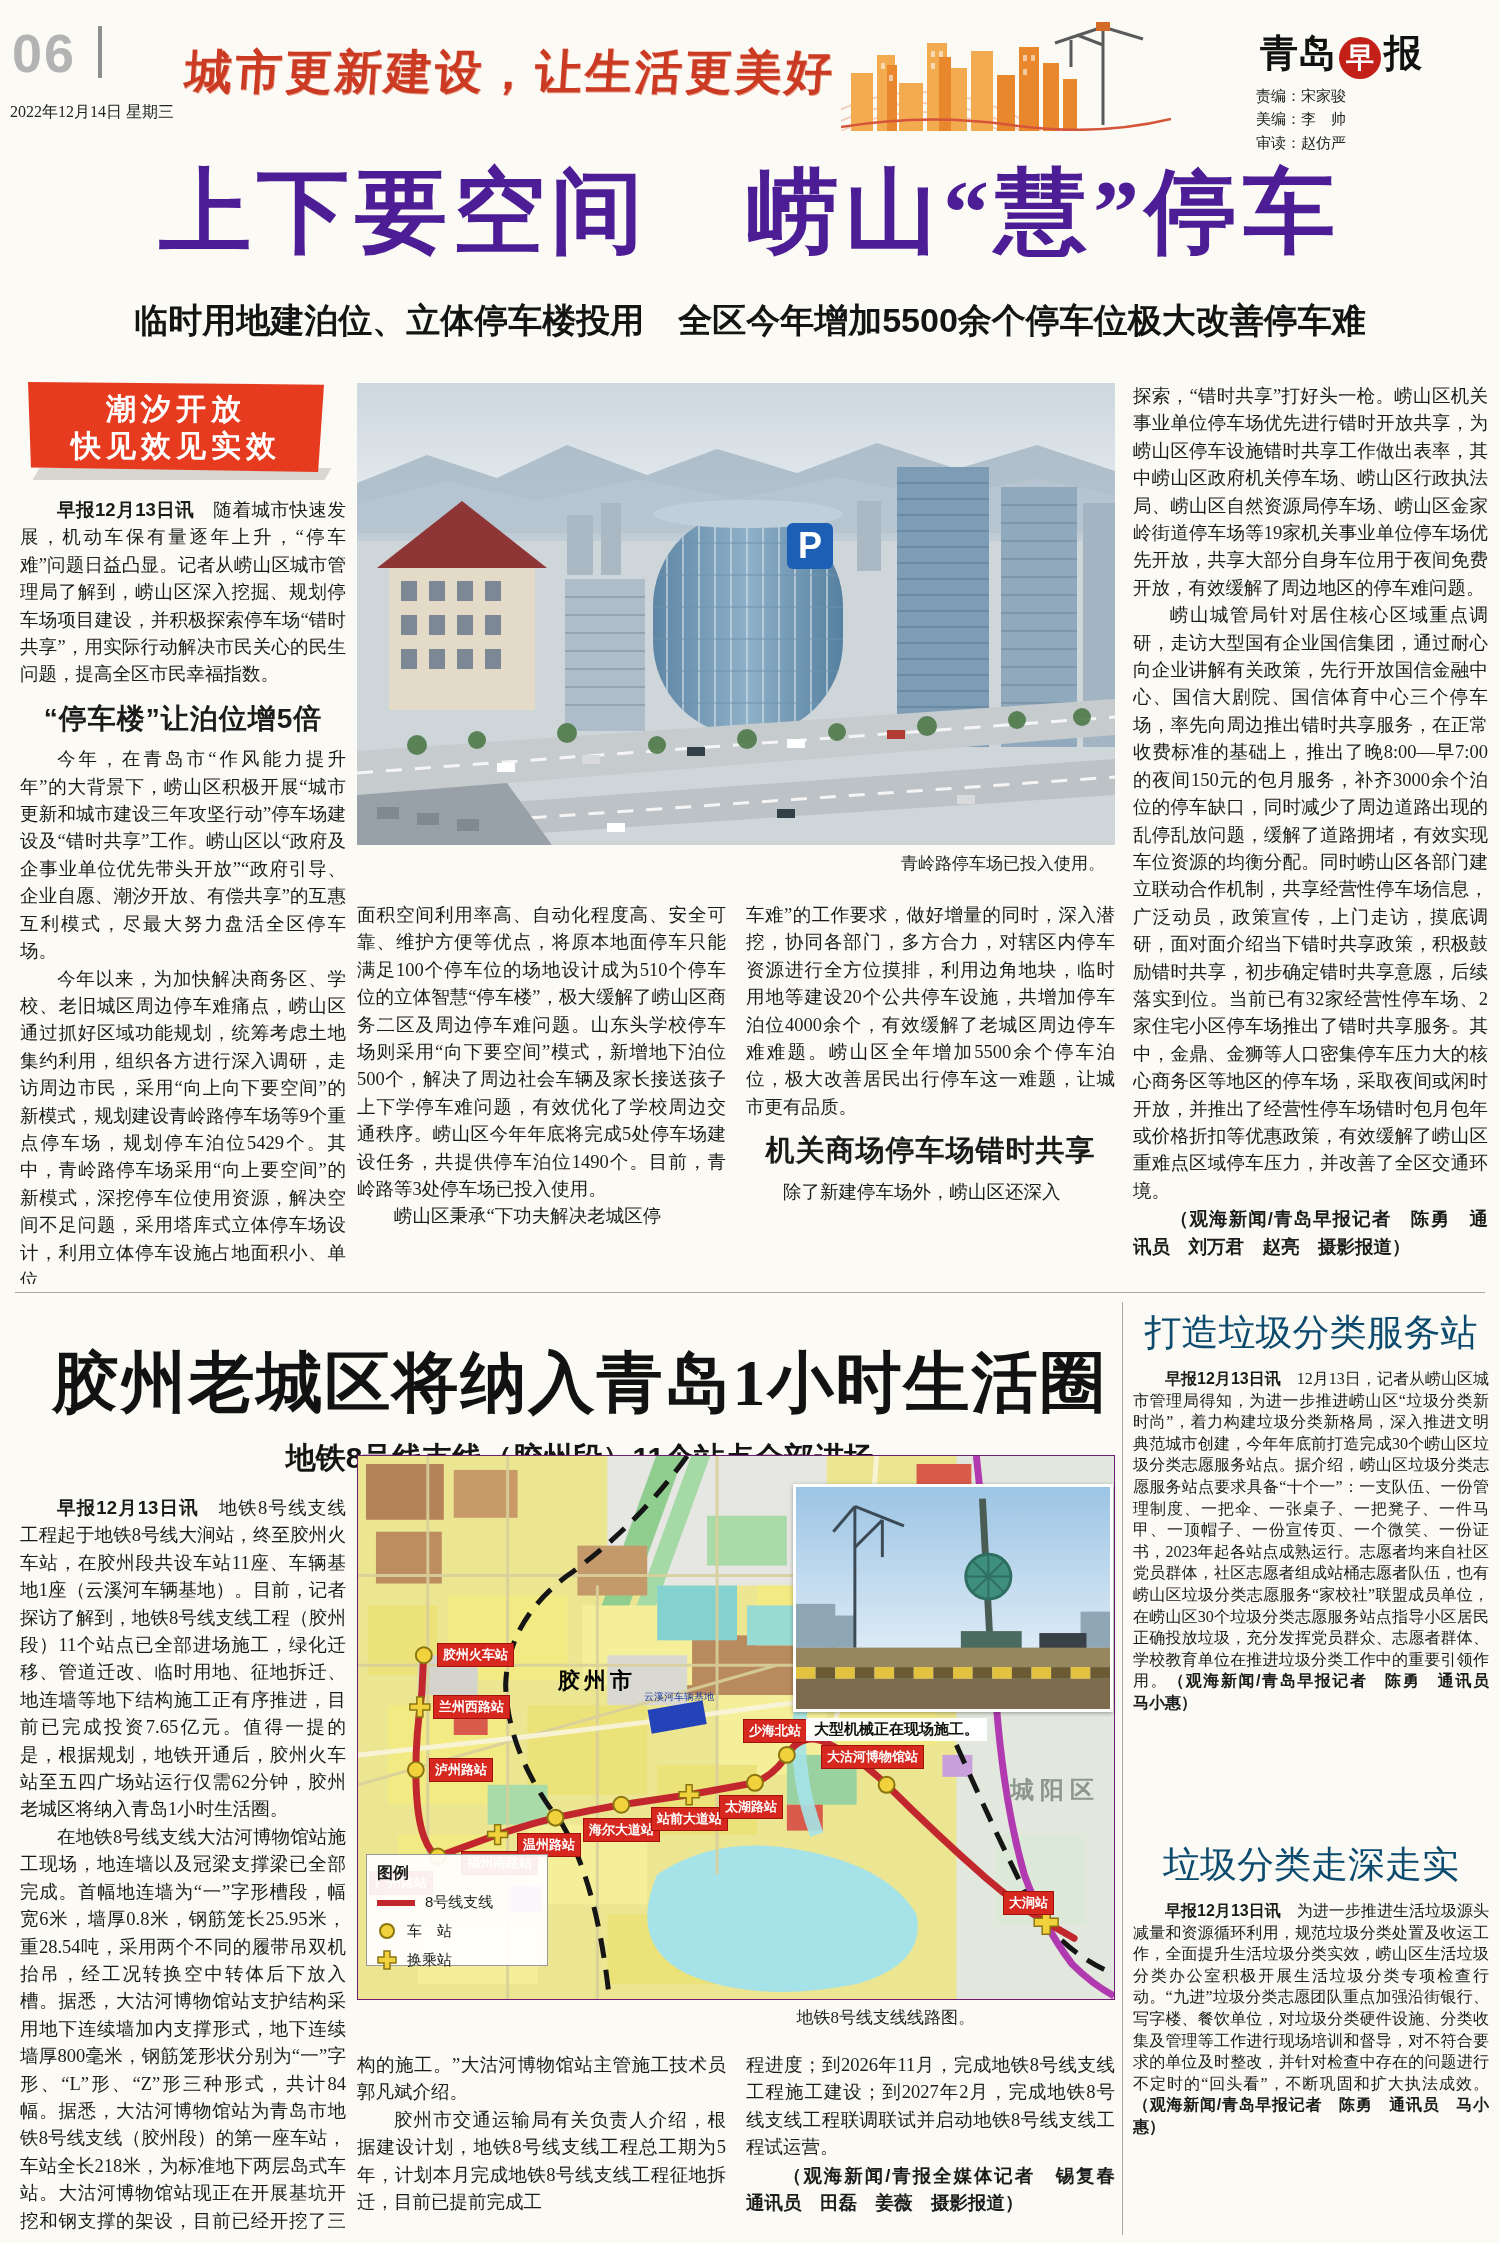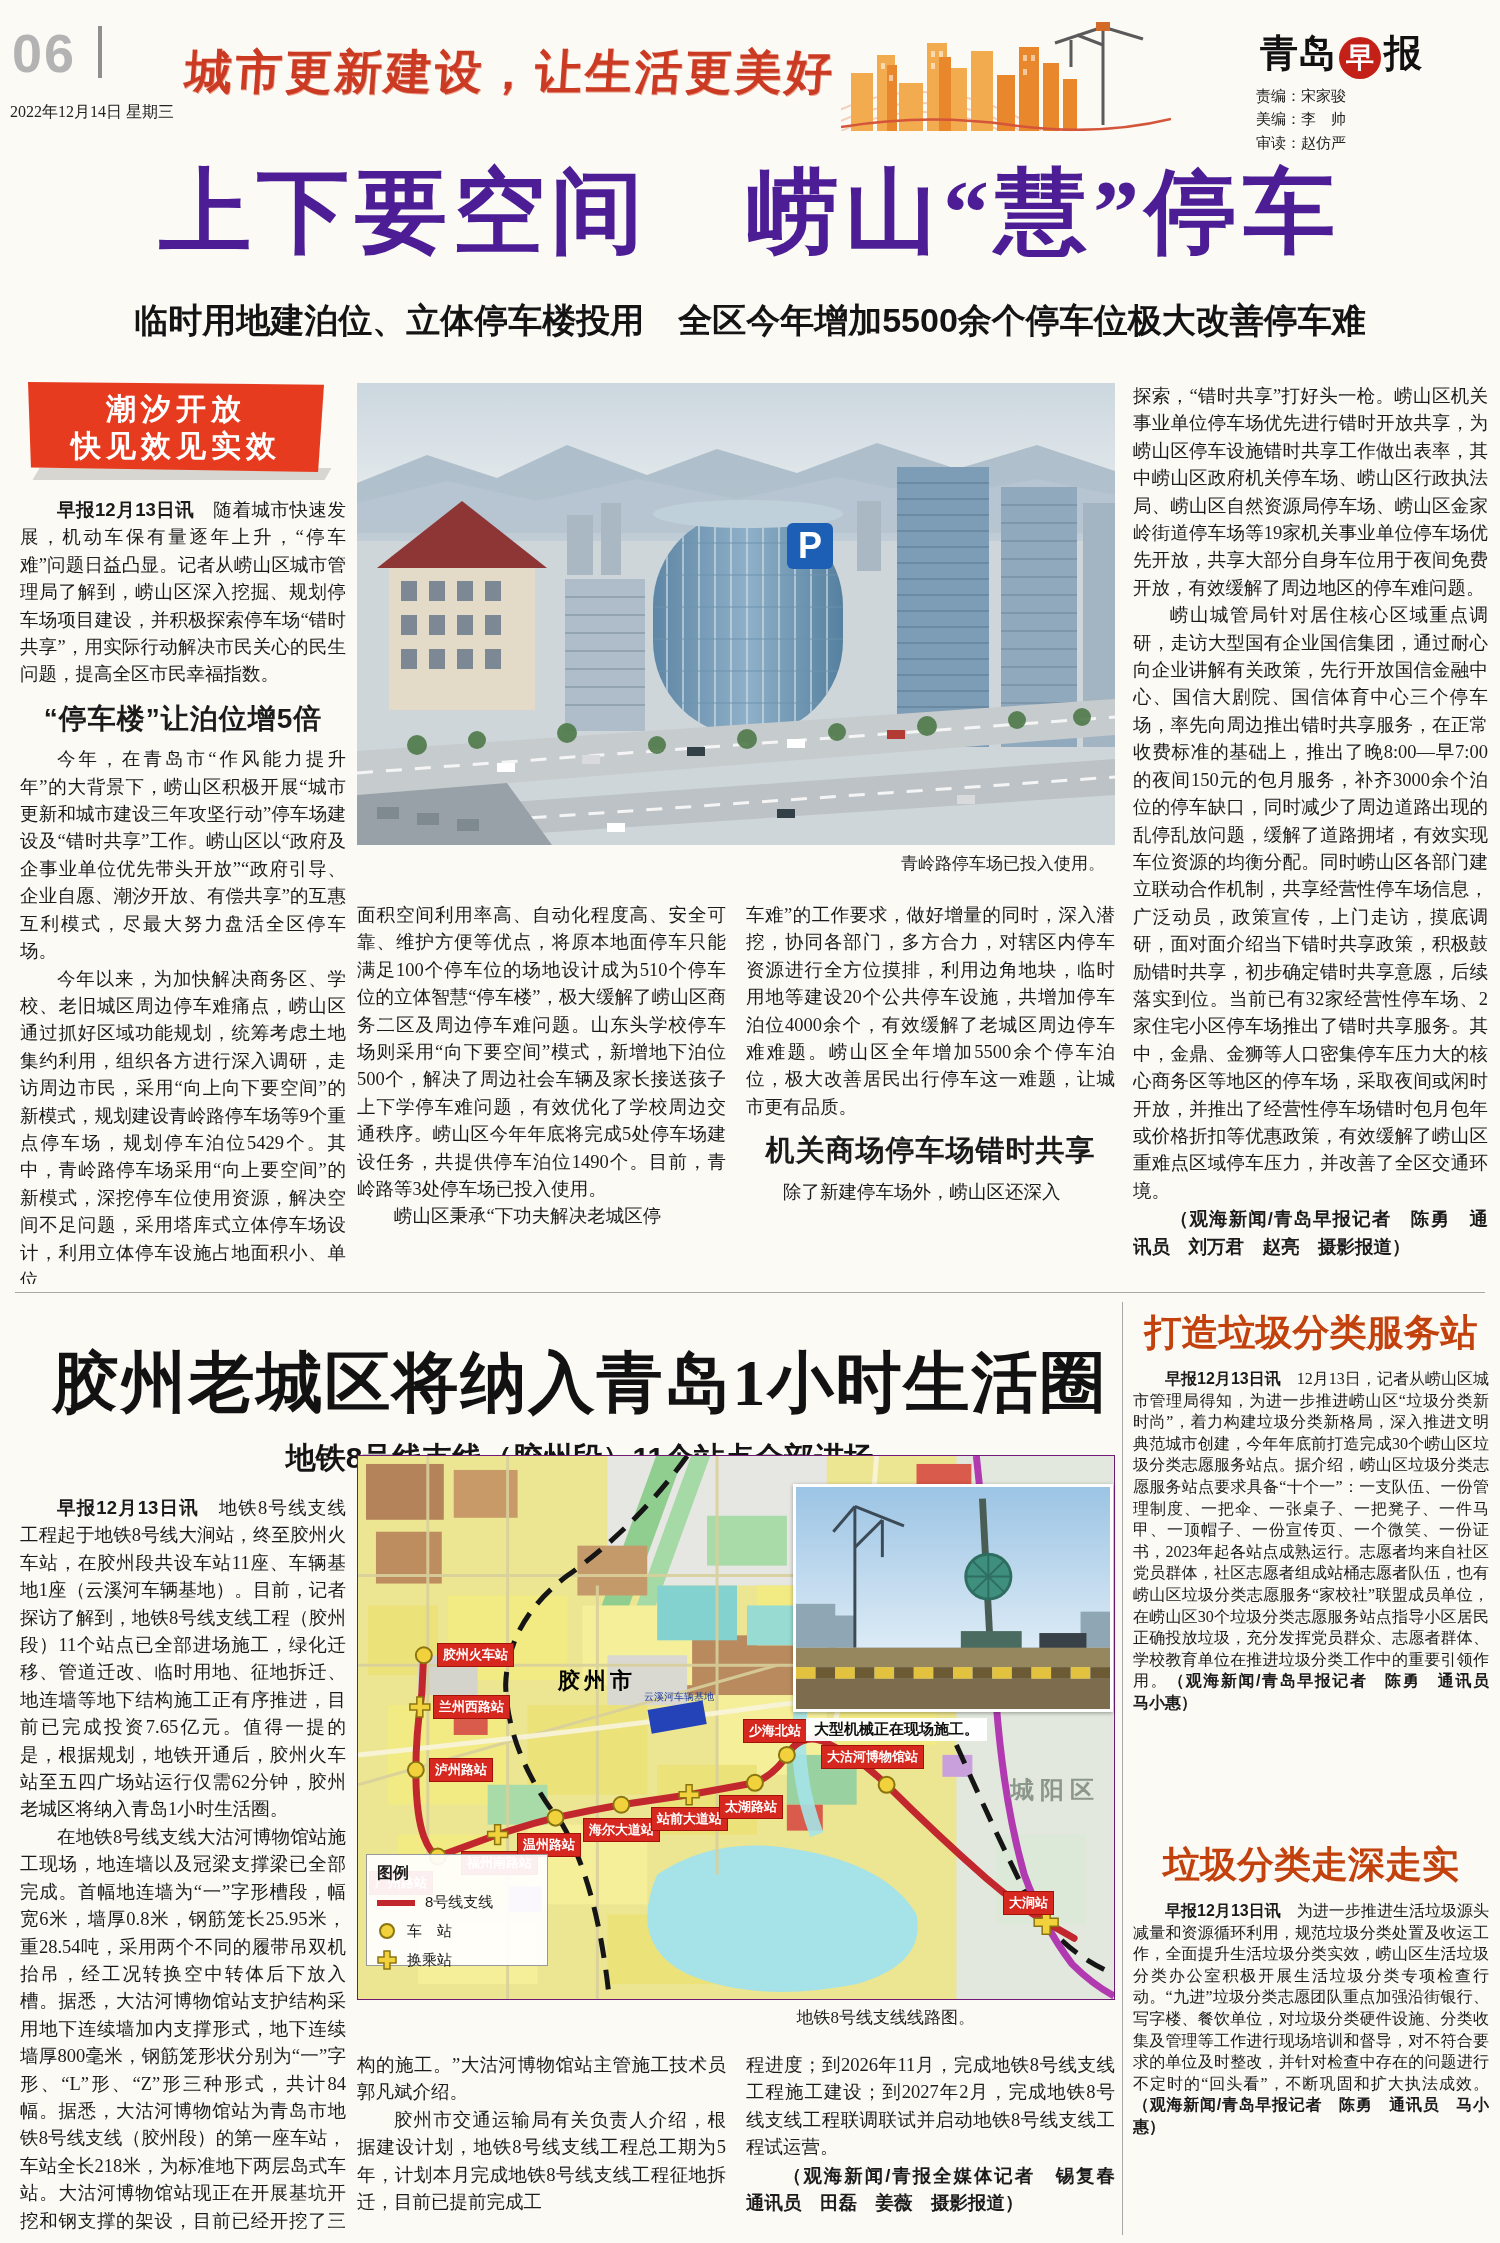--- a/index.html
+++ b/index.html
@@ -73,21 +73,21 @@
   .legend-title{font-size:16px;font-weight:700;margin-bottom:6px;}
   .legend-row{display:flex;align-items:center;gap:10px;font-size:15px;margin-top:9px;}
   .lg-line{width:38px;height:6px;background:#c1272d;flex:none;}
   .lg-ico{width:20px;height:20px;flex:none;}
   .map-cap{position:absolute;left:357px;top:2006px;width:758px;text-align:right;box-sizing:border-box;
            padding-right:140px;font-size:17px;color:#222;}
   .a2col2{left:357px;top:2052px;width:369px;height:188px;}
   .a2col3{left:746px;top:2052px;width:369px;height:188px;}
   
   .art34-head{position:absolute;width:356px;left:1133px;text-align:center;font-family:"Liberation Serif",serif;
-              font-size:37px;font-weight:700;color:#c2410c;white-space:nowrap;}
+              font-size:37px;font-weight:400;color:#0c4a6e;white-space:nowrap;}
   .art3-body{left:1133px;top:1368px;width:356px;height:448px;font-size:16px;line-height:21.6px;}
   .art4-body{left:1133px;top:1900px;width:356px;height:336px;font-size:16px;line-height:21.6px;}
 </style>
 </head>
 <body>
 
 <div class="page">
 
   <div class="pagenum">06</div>
   <div class="pagenum-bar"></div>

